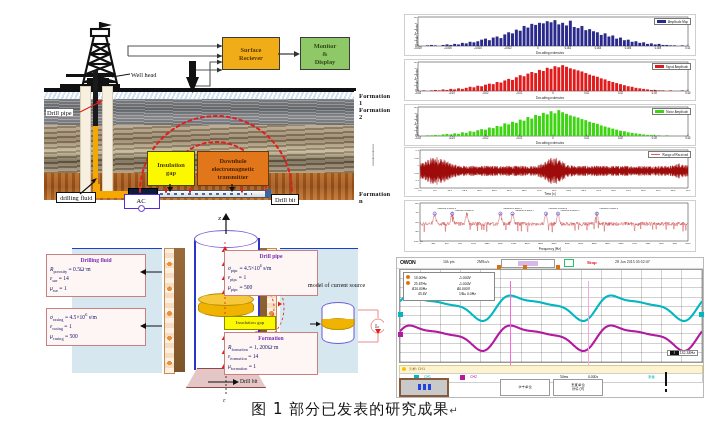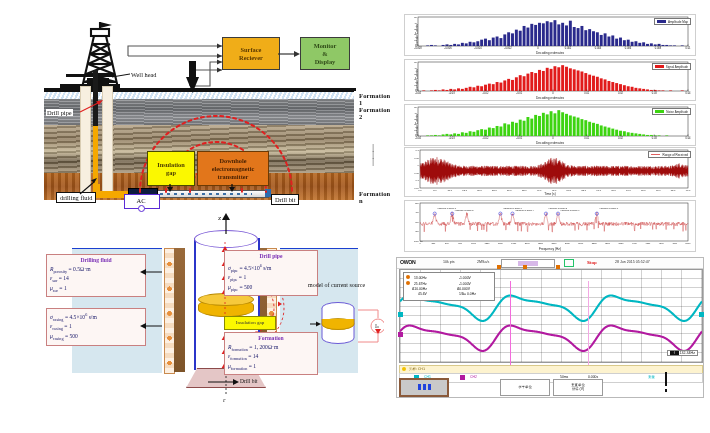--- a/index.html
+++ b/index.html
@@ -940,15 +940,18 @@
           </div>
           <div class="sbtn" style="width:48px;height:15px;flex-direction:column;">
             <span>垂直单位</span>
             <span>伏特 (V)</span>
           </div>
         </div>
       </div>
     </div>
   </div>
 
+  <div class="caption">
+    <span>图 1 部分已发表的研究成果</span><span class="pilcrow">↵</span>
+  </div>
   <div class="rightTick"></div>
   <div class="rightTick2"></div>
 </div>
 
 </body></html>

